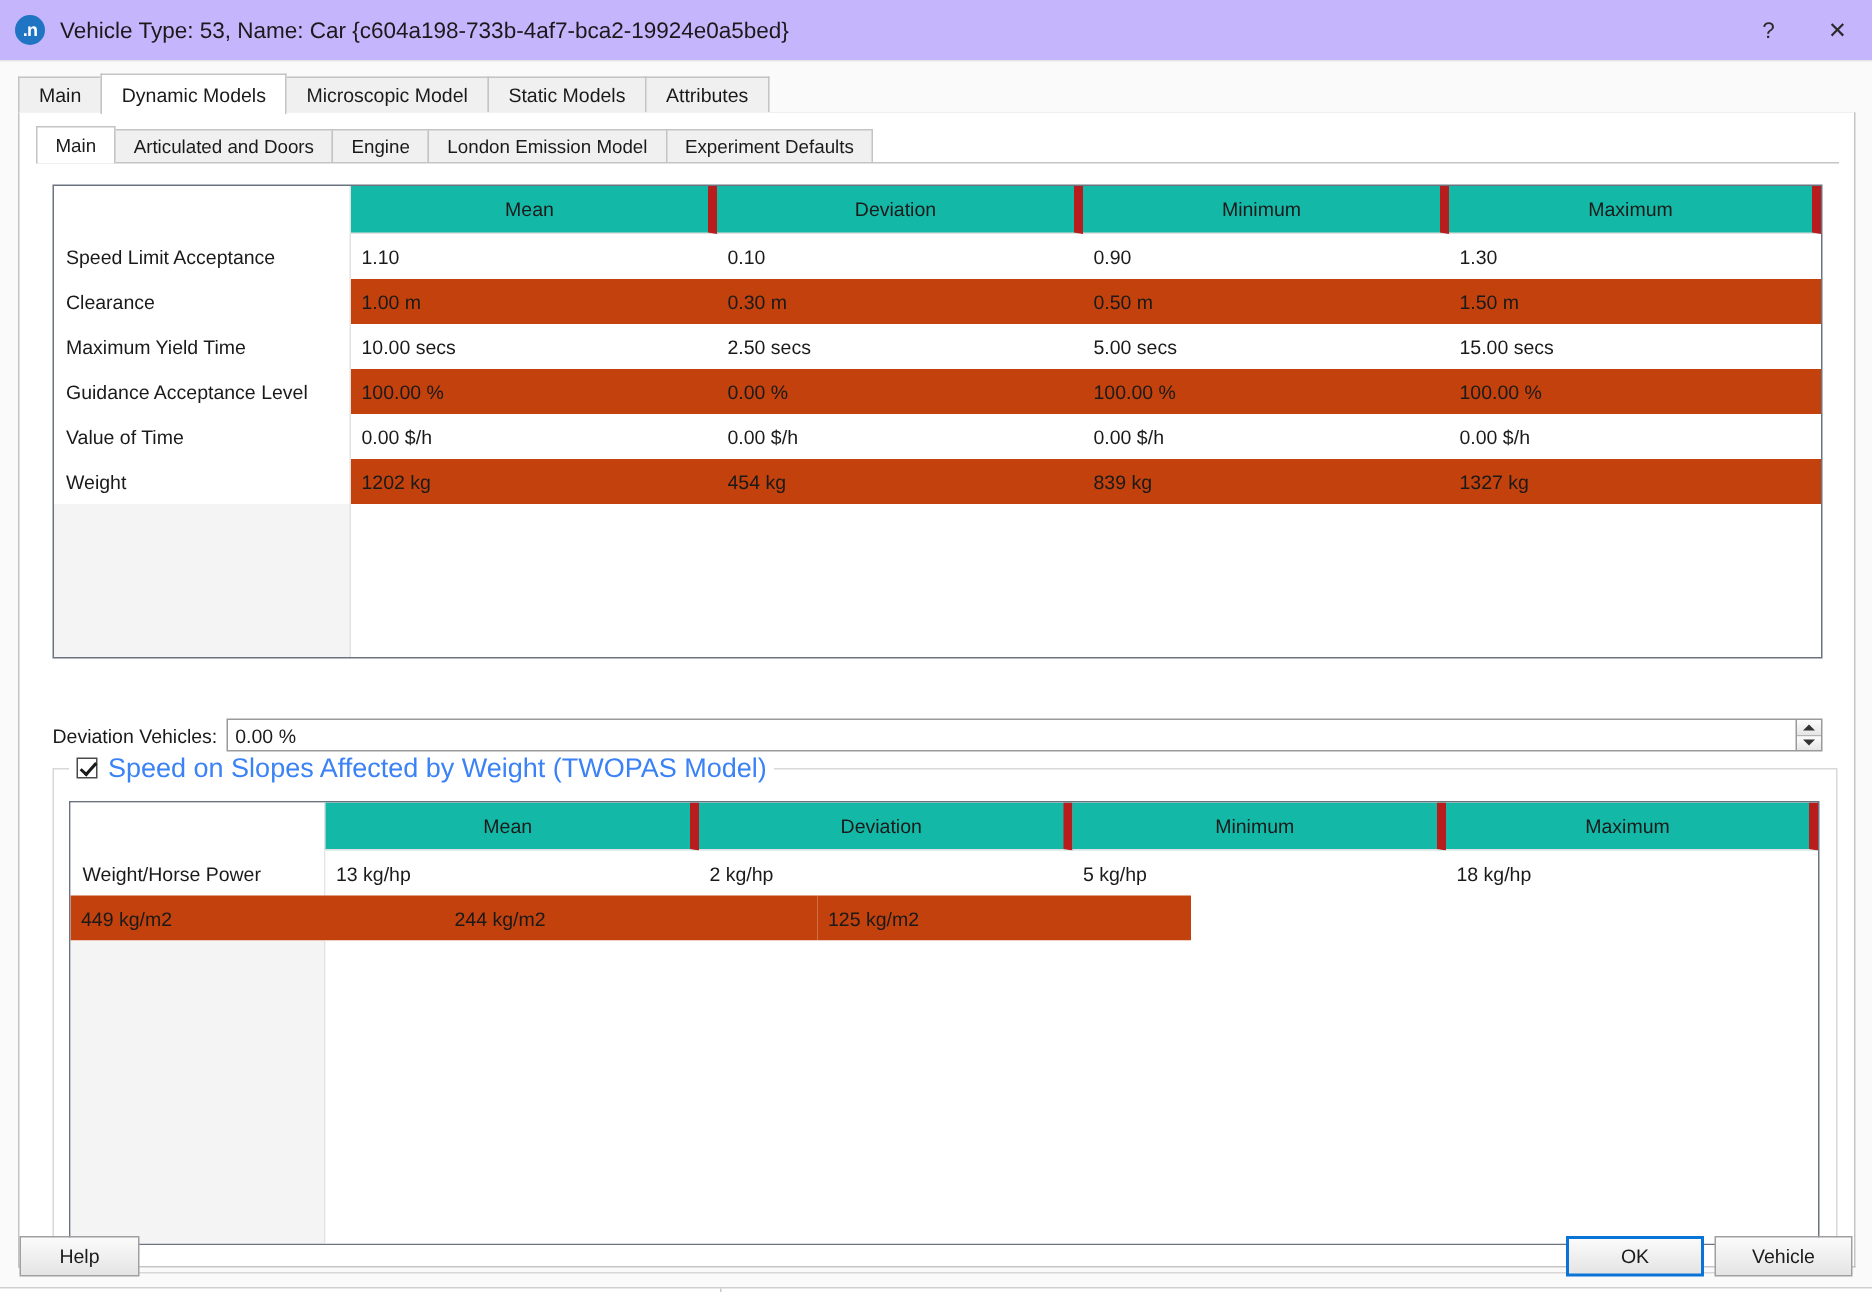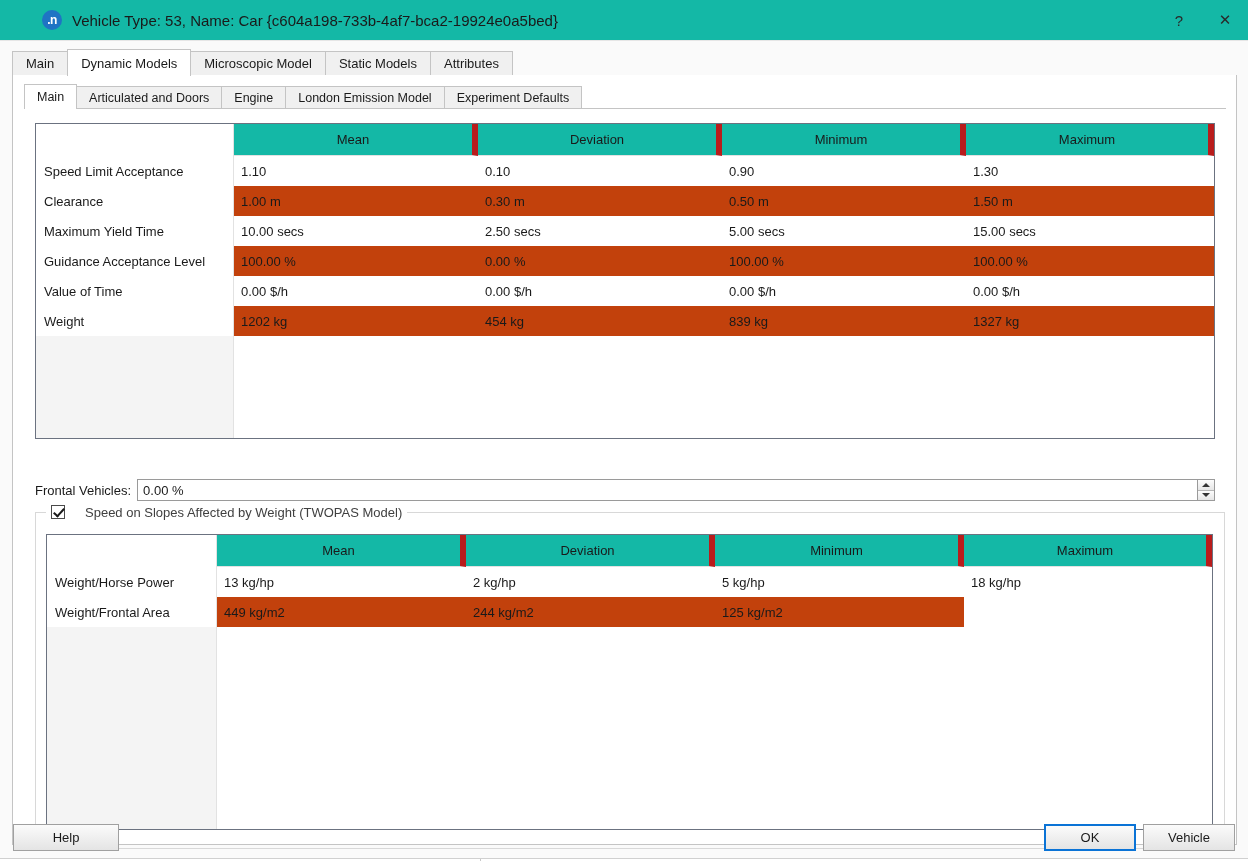--- a/index.html
+++ b/index.html
@@ -9,22 +9,22 @@
     background: #ffffff;
     font-family: "Liberation Sans", sans-serif;
     font-size: 13px;
     color: #1a1a1a;
     overflow: hidden;
   }
 
   
   .titlebar {
     position: absolute; left: 0; top: 0; width: 1248px; height: 40px;
-    background: #14b8a6;
-    display: flex; align-items: center; padding-left: 32px;
+    background: #c4b5fd;
+    display: flex; align-items: center;
   }
   .app-icon {
     width: 20px; height: 20px; margin-left: 10px; margin-right: 10px;
     border-radius: 50%;
     background: #1f74c4;
     position: relative;
     flex: none;
   }
   .app-icon::after {
     content: ".n";
@@ -200,37 +200,37 @@
     border: 1px solid #4a4a4a; background: #ffffff;
     position: relative; flex: none; cursor: default;
   }
   .cb.checked::after {
     content: "";
     position: absolute; left: 4px; top: 0px;
     width: 4px; height: 9px;
     border: solid #1a1a1a; border-width: 0 2px 2px 0;
     transform: rotate(42deg);
   }
-  .group-legend-text { font-size: 13px; color: #404040; white-space: nowrap; margin-left: 13px; }
+  .group-legend-text { font-size: 18px; color: #3b82f6; white-space: nowrap; }
 
   
   .footer {
     position: absolute; left: 0; top: 776px; width: 1248px; height: 45px;
   }
   .btn {
     position: absolute;
     height: 27px;
     background: linear-gradient(#fbfbfb,#e4e4e4);
     border: 1px solid #a0a0a0;
     font-family: "Liberation Sans", sans-serif;
     font-size: 13px; color: #1a1a1a;
     display: flex; align-items: center; justify-content: center;
     cursor: default;
   }
-  .btn-help { left: 13px; top: 7px; width: 106px; }
+  .btn-help { left: 13px; top: 7px; width: 80px; }
   .btn-ok { left: 1044px; top: 7px; width: 92px; border: 2px solid #0a73d6; }
   .btn-cancel { left: 1143px; top: 7px; width: 92px; }
 
   .bottom-strip {
     position: absolute; left: 0; top: 858px; width: 1248px; height: 3px;
     background: #ffffff; border-top: 1px solid #d0d0d0;
   }
   .bottom-strip::after {
     content:""; position:absolute; left:480px; top:0; width:1px; height:3px; background:#c8c8c8;
   }
@@ -325,21 +325,21 @@
         <div class="cell val" style="flex:1">1327 kg</div>
       </div>
 
       <div class="grid-filler" style="height:104px">
         <div class="filler-lbl" style="width:198px"></div>
         <div class="filler-rest"></div>
       </div>
     </div>
 
     <div class="eq-row">
-      <span class="eq-label">Frontal Vehicles:</span>
+      <span class="eq-label">Deviation Vehicles:</span>
       <span class="eq-input-wrap">
         <input class="eq-input" type="text" value="0.00 %" style="">
         <span class="spinner">
           <span class="spin-btn">
               <span class="arrow-up"></span>
             </span>
           <span class="spin-btn">
               <span class="arrow-dn"></span>
             </span>
         </span>
@@ -364,21 +364,20 @@
 
         <div class="grid-row data">
           <div class="cell lbl" style="width:170px">Weight/Horse Power</div>
           <div class="cell val" style="width:249px">13 kg/hp</div>
           <div class="cell val" style="width:249px">2 kg/hp</div>
           <div class="cell val" style="width:249px">5 kg/hp</div>
           <div class="cell val" style="flex:1">18 kg/hp</div>
         </div>
 
         <div class="grid-row data alt">
-          <div class="cell lbl" style="width:170px">Weight/Frontal Area</div>
           <div class="cell val" style="width:249px">449 kg/m2</div>
           <div class="cell val" style="width:249px">244 kg/m2</div>
           <div class="cell val" style="width:249px">125 kg/m2</div>
         </div>
 
         <div class="grid-filler" style="height:204px">
           <div class="filler-lbl" style="width:170px"></div>
           <div class="filler-rest"></div>
         </div>
       </div>

